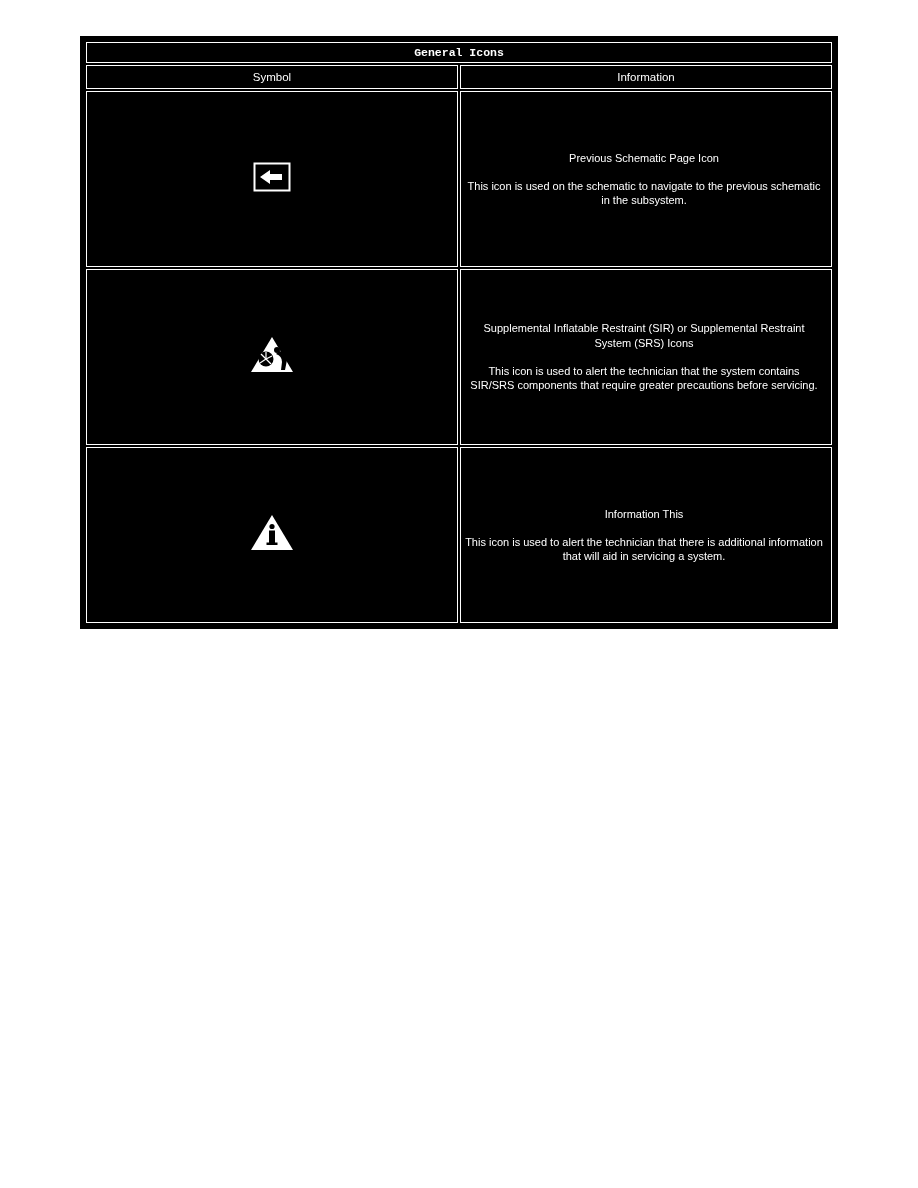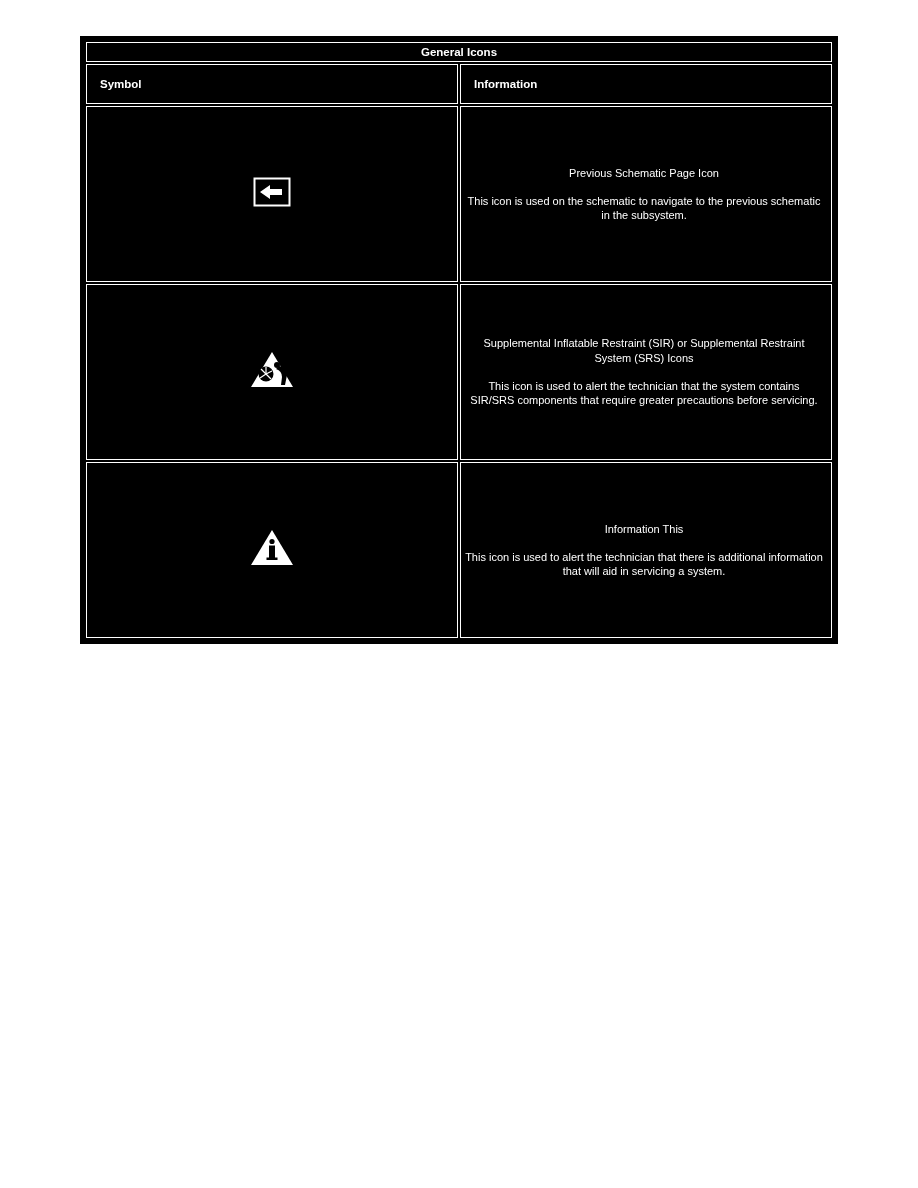--- a/index.html
+++ b/index.html
@@ -30,26 +30,27 @@
   table.icon-table td {
     border: 1px solid #ffffff;
     background: #000000;
     color: #ffffff;
   }
   .title-cell {
     font-weight: bold;
     font-size: 11.5px;
     text-align: center;
     padding: 3px 2px;
+    font-family: Liberation Mono, monospace;
   }
   .header-cell {
-    font-weight: bold;
+    font-weight: normal;
     font-size: 11.5px;
-    text-align: left;
-    padding: 13px;
+    text-align: center;
+    padding: 5px;
   }
   .col-symbol { width: 164px; }
   tr.data-row td { height: 176px; text-align: center; }
   .symbol-cell {
     text-align: center;
     vertical-align: middle;
   }
   .desc-cell {
     vertical-align: middle;
     padding: 4px 8px 4px 4px;

